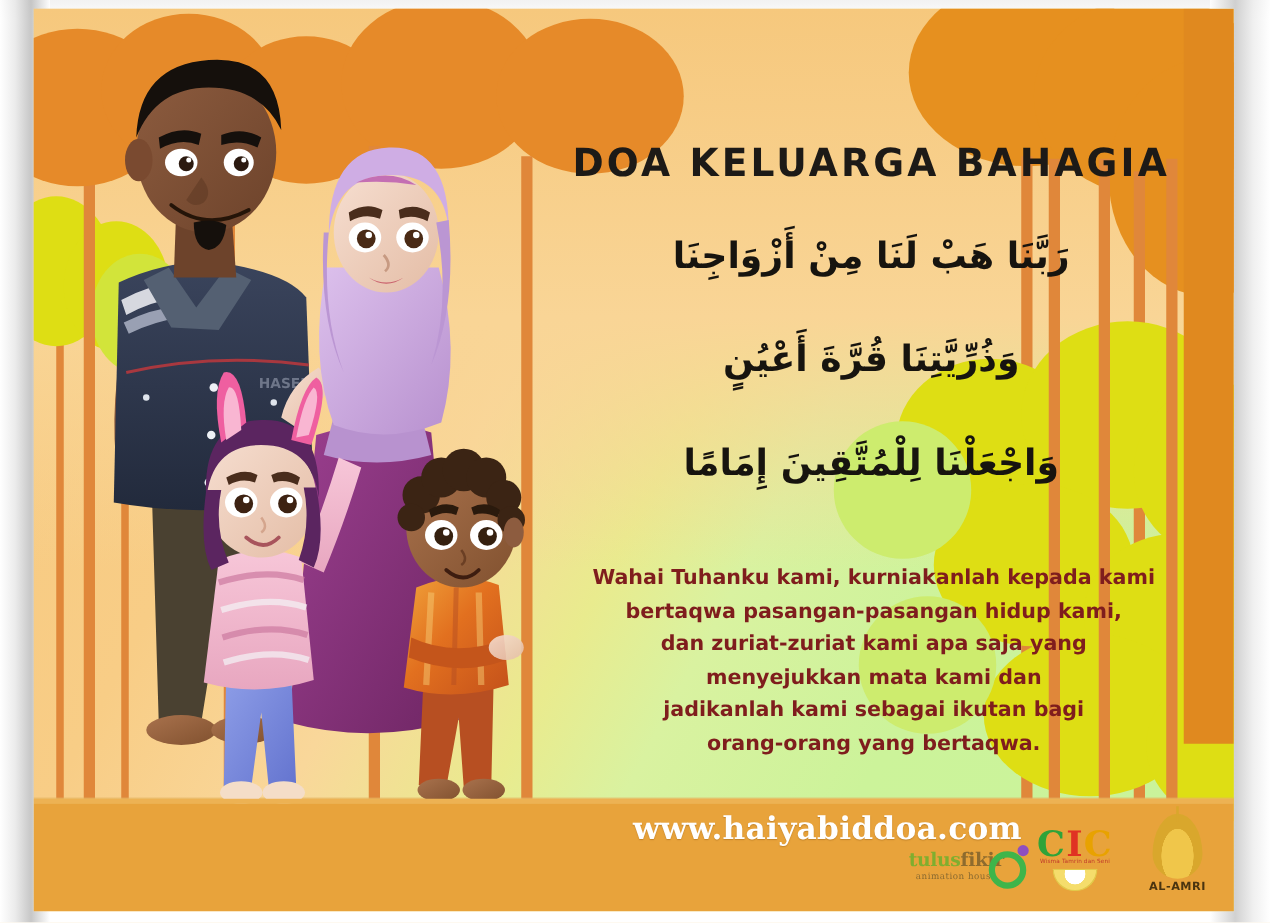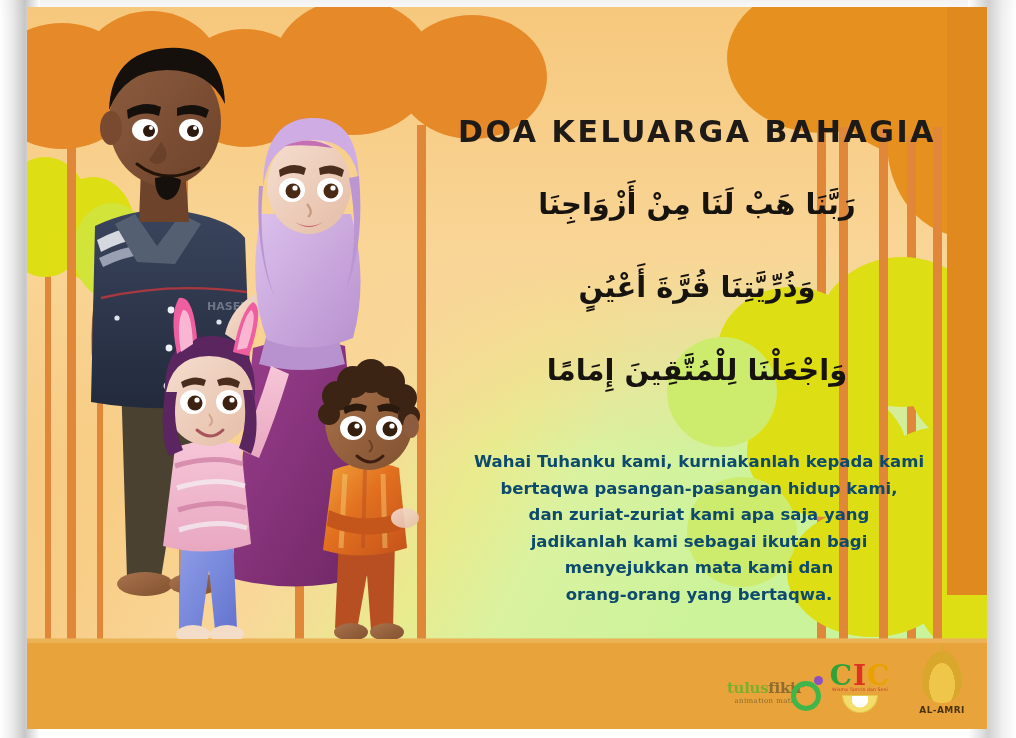--- a/index.html
+++ b/index.html
@@ -90,21 +90,21 @@
     color:#17140f;
     font-size:29px;line-height:1.1;font-weight:600;
   }
   .ar1{top:182px;}
   .ar2{top:265px;}
   .ar3{top:348px;}
 
   .translation{
     position:absolute;left:18px;top:442px;width:548px;
     font-family:"DejaVu Sans",sans-serif;
-    font-size:16.5px;line-height:26.5px;font-weight:600;color:#0c4a6e;
+    font-size:16.5px;line-height:26.5px;font-weight:600;color:#7f1d1d;
   }
   .translation div{white-space:nowrap;}
 
   
   .url{
     position:absolute;left:440px;bottom:52px;width:390px;
     text-align:center;
     font-family:"DejaVu Serif",serif;
     font-size:25px;font-weight:700;color:#ffffff;letter-spacing:.2px;
     text-shadow:0 1px 1px rgba(120,70,10,.35);
@@ -450,39 +450,40 @@
       <div class="title">DOA KELUARGA BAHAGIA</div>
 
       <div class="arabic ar1">رَبَّنَا هَبْ لَنَا مِنْ أَزْوَاجِنَا</div>
       <div class="arabic ar3">وَاجْعَلْنَا لِلْمُتَّقِينَ إِمَامًا</div>
       <div class="arabic ar2">وَذُرِّيَّتِنَا قُرَّةَ أَعْيُنٍ</div>
 
       <div class="translation">
         <div>Wahai Tuhanku kami, kurniakanlah kepada kami</div>
         <div>bertaqwa pasangan-pasangan hidup kami,</div>
         <div>dan zuriat-zuriat kami apa saja yang</div>
+        <div>menyejukkan mata kami dan</div>
         <div>jadikanlah kami sebagai ikutan bagi</div>
-        <div>menyejukkan mata kami dan</div>
         <div>orang-orang yang bertaqwa.</div>
       </div>
     </div>
 
     <div class="footer-band-top"></div>
     <div class="footer-band"></div>
 
+    <div class="url">www.haiyabiddoa.com</div>
 
     <div class="logos">
 
       <div class="logo logo-tulus">
         <div class="lt-ring"></div>
         <div class="lt-dot"></div>
         <div class="lt-word">
           <span>tulus</span><span class="b">fikir</span>
         </div>
-        <div class="lt-sub">animation mata</div>
+        <div class="lt-sub">animation house</div>
       </div>
 
       <div class="logo logo-cic">
         <div class="cic-word">
           <span class="c1">C</span><span class="i1">I</span><span class="c2">C</span>
         </div>
         <div class="cic-sub">Wisma Tamrin dan Seni</div>
         <div class="cic-emblem"></div>
       </div>
 

